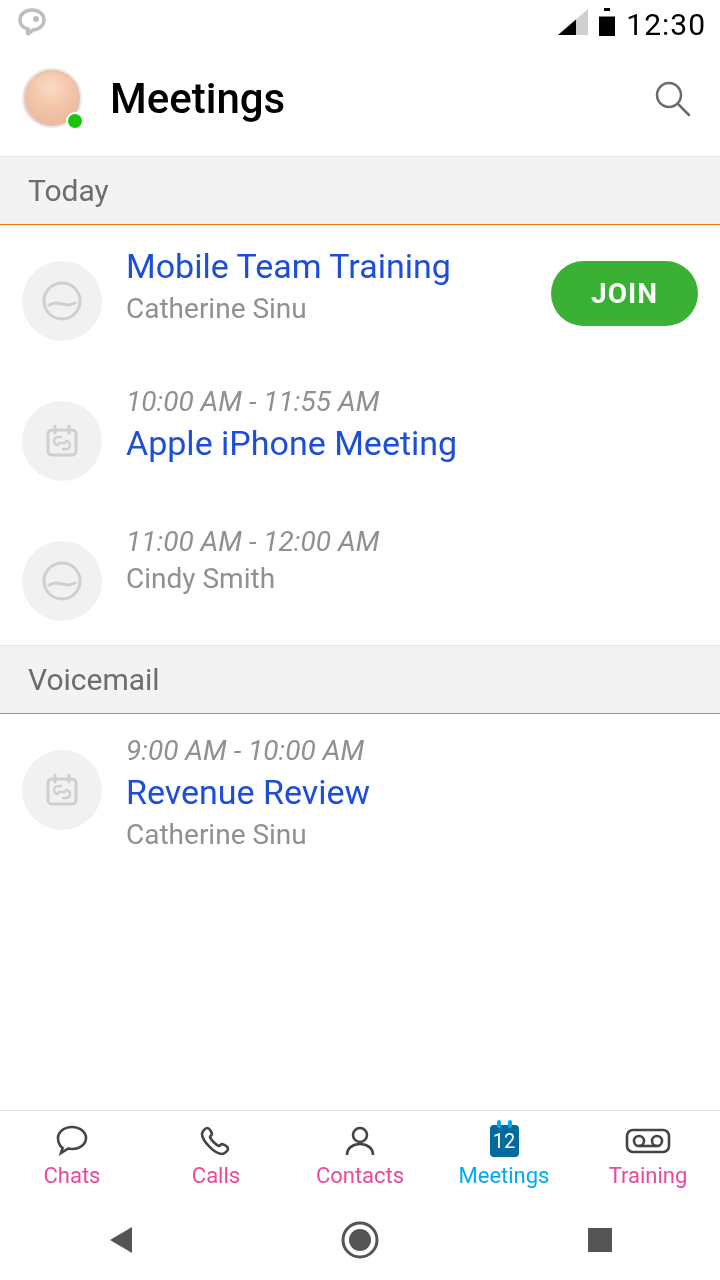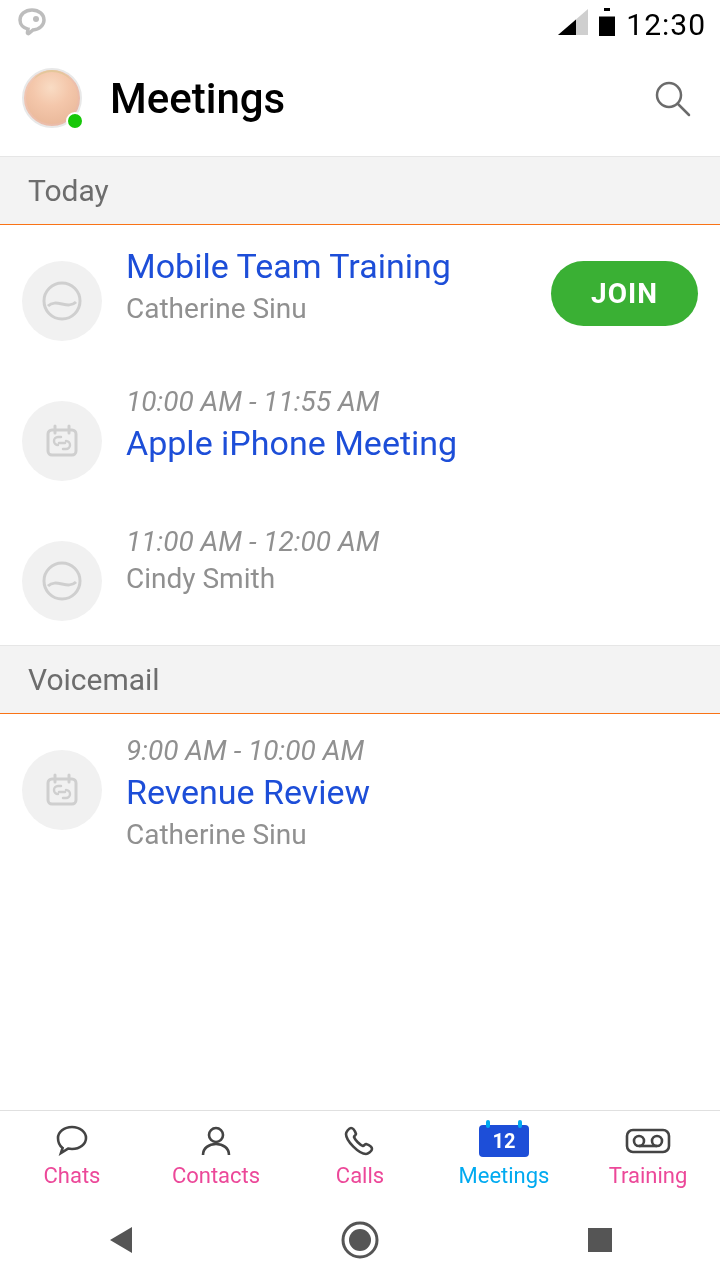--- a/index.html
+++ b/index.html
@@ -103,22 +103,22 @@
       flex-direction: column;
       align-items: center;
       justify-content: center;
       gap: 4px;
       color: #ec4899;
       font-size: 22px;
     }
     .nav-item.active { color: #00aaf0; }
     .nav-icon { display: flex; align-items: center; justify-content: center; height: 36px; }
     .nav-cal {
-      width: 50px; height: 32px; border-radius: 4px;
-      background: #1d4ed8; color: #fff; font-size: 20px; font-weight: 700;
+      width: 29px; height: 32px; border-radius: 4px;
+      background: #0369a1; color: #fff; font-size: 20px; font-weight: 400;
       display: flex; align-items: center; justify-content: center;
       position: relative;
     }
     .nav-cal::before, .nav-cal::after {
       content:""; position:absolute; top:-5px; width:4px; height:8px; background:#00aaf0; border-radius:2px;
     }
     .nav-cal::before { left:7px; } .nav-cal::after { right:7px; }
     
     .nav-system {
       height: 80px;
@@ -250,33 +250,33 @@
       <span class="nav-icon">
         <svg width="38" height="36" viewBox="0 0 38 36">
             <path d="M19 4c8 0 14 5 14 11s-6 11-14 11c-1.4 0-2.8-.15-4-.45L8 30l1.6-5C6.6 22.8 5 19.6 5 15 5 9 11 4 19 4z" fill="none" stroke="#444" stroke-width="2.6"></path>
           </svg>
       </span>
       <span>Chats</span>
     </div>
     <div class="nav-item">
       <span class="nav-icon">
         <svg width="36" height="36" viewBox="0 0 36 36">
+            <path d="M9 5c2 0 4 3 5 6 0 1-2 2-2 3 1 3 6 8 9 9 1 0 2-2 3-2 3 1 6 3 6 5 0 2-4 5-6 5-7 0-20-13-20-20 0-2 3-6 5-6z" fill="none" stroke="#444" stroke-width="2.6" stroke-linejoin="round"></path>
+          </svg>
+      </span>
+      <span>Calls</span>
+    </div>
+    <div class="nav-item">
+      <span class="nav-icon">
+        <svg width="36" height="36" viewBox="0 0 36 36">
             <circle cx="18" cy="12" r="7" fill="none" stroke="#444" stroke-width="2.6"></circle>
             <path d="M5 32c0-7 6-11 13-11s13 4 13 11" fill="none" stroke="#444" stroke-width="2.6"></path>
           </svg>
       </span>
       <span>Contacts</span>
-    </div>
-    <div class="nav-item">
-      <span class="nav-icon">
-        <svg width="36" height="36" viewBox="0 0 36 36">
-            <path d="M9 5c2 0 4 3 5 6 0 1-2 2-2 3 1 3 6 8 9 9 1 0 2-2 3-2 3 1 6 3 6 5 0 2-4 5-6 5-7 0-20-13-20-20 0-2 3-6 5-6z" fill="none" stroke="#444" stroke-width="2.6" stroke-linejoin="round"></path>
-          </svg>
-      </span>
-      <span>Calls</span>
     </div>
     <div class="nav-item active">
       <span class="nav-icon">
         <span class="nav-cal">12</span>
       </span>
       <span>Meetings</span>
     </div>
     <div class="nav-item">
       <span class="nav-icon">
         <svg width="46" height="30" viewBox="0 0 46 30">

